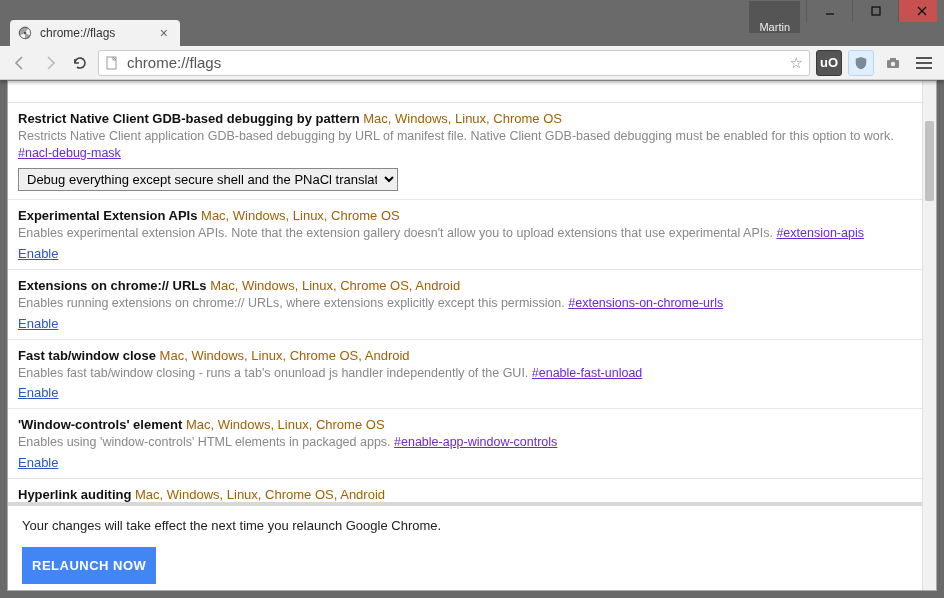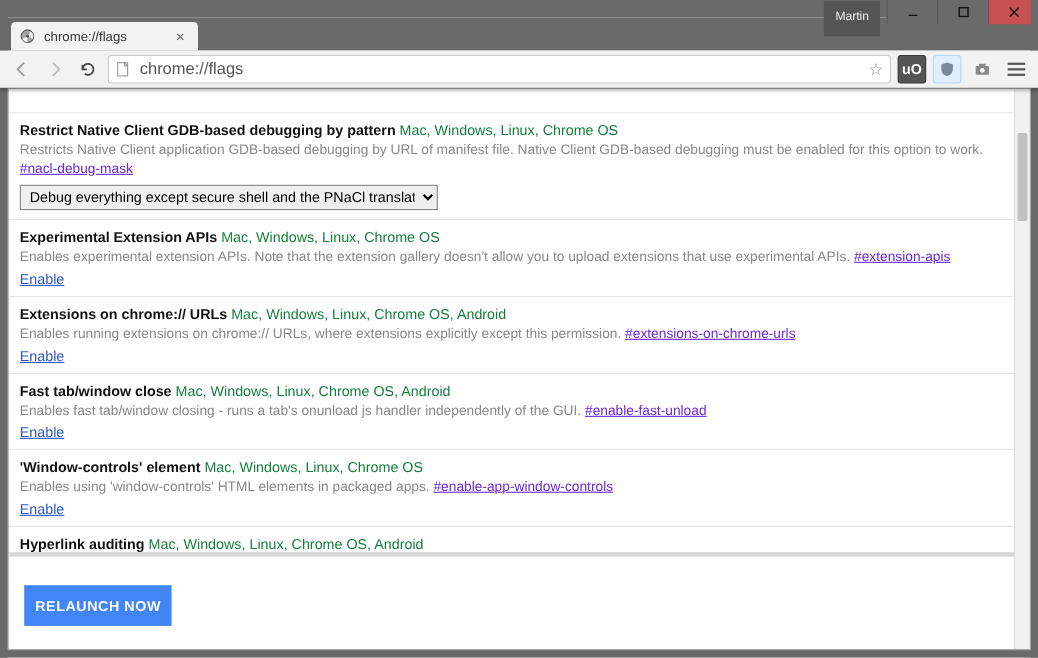--- a/index.html
+++ b/index.html
@@ -23,23 +23,23 @@
     position: absolute;
     right: 0;
     top: 0;
     display: flex;
     height: 22px;
   }
   .user-badge {
     background: #555;
     color: #eee;
     font-size: 11px;
-    height: 32px;
+    height: 20px;
     line-height: 20px;
-    padding: 4px 10px;
+    padding: 16px 10px;
     margin-right: 6px;
     margin-top: 1px;
   }
   .win-btn {
     width: 46px;
     height: 22px;
     display:flex;
     align-items:center;
     justify-content:center;
     background: #6a6a6a;
@@ -140,21 +140,21 @@
     bottom:88px;
     overflow:hidden;
     padding:0 0 0 0;
   }
   .flag {
     padding:8px 10px 8px 10px;
     border-bottom:1px solid #e5e5e5;
   }
   .flag .title-line{color:#222;font-size:13px;}
   .flag .title-line b{font-weight:bold;color:#111;}
-  .flag .plat{color:#15803d;font-weight:normal;}
+  .flag .plat{color:#a16207;font-weight:normal;}
   .flag .desc{color:#888;font-size:12.5px;margin-top:2px;line-height:1.35;}
   .flag .desc .anchor{color:#6d28d9;text-decoration:underline;}
   .flag .action{margin-top:4px;}
   .flag .action a{color:#2a56c6;text-decoration:underline;font-size:13px;cursor:default;}
   .flag select{
     margin-top:6px;
     font-size:13px;
     padding:2px 4px;
     border:1px solid #888;
     background:#efefef;
@@ -324,20 +324,21 @@
           <div class="desc"><span>Enables using 'window-controls' HTML elements in packaged apps. </span><span class="anchor">#enable-app-window-controls</span></div>
           <div class="action"><a>Enable</a></div>
         </div>
         <div class="flag">
           <div class="title-line"><b>Hyperlink auditing</b> <span class="plat"> Mac, Windows, Linux, Chrome OS, Android</span></div>
         </div>
       </div>
   </div>
 
   <div class="relaunch-bar">
+    <div class="msg">Your changes will take effect the next time you relaunch Google Chrome.</div>
     <button>RELAUNCH NOW</button>
   </div>
 
   <div class="scrollbar">
     <div class="thumb"></div>
   </div>
 </div>
 
 <div class="window-frame"></div>
 

